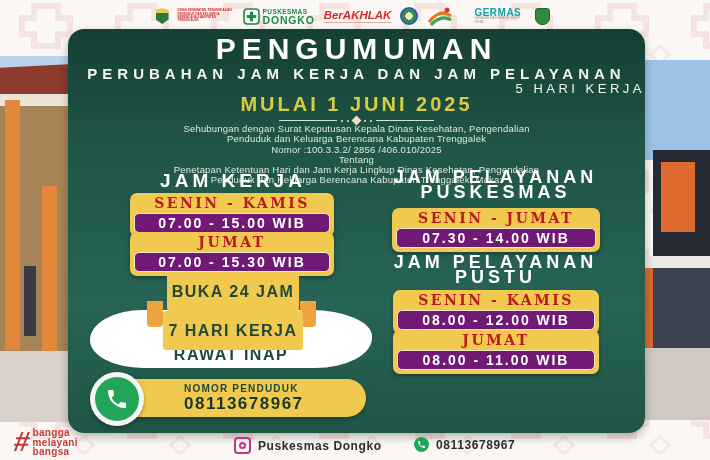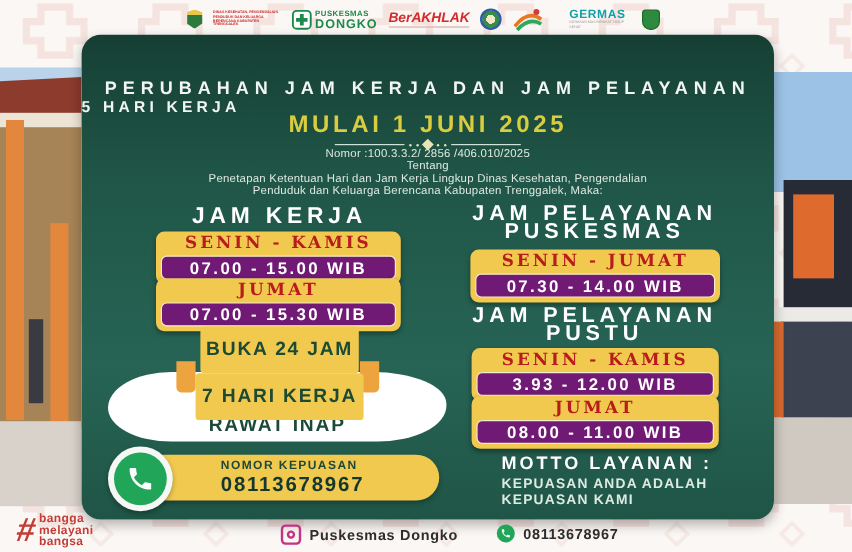--- a/index.html
+++ b/index.html
@@ -46,21 +46,21 @@
   .shield-last{width:15px;height:17px;background:#2d8a3e;border-radius:3px 3px 7px 7px;border:1.5px solid #1c6b2c;box-sizing:border-box;}
 
   
   .card{position:absolute;left:68px;top:29px;width:577px;height:404px;border-radius:16px;
         background:linear-gradient(180deg,#163f34 0%,#1f5546 28%,#276455 68%,#1f5546 100%);
         box-shadow:0 4px 10px rgba(0,0,0,.28);}
   .card *{position:absolute;box-sizing:border-box;}
 
   .title{left:0;top:3px;width:100%;text-align:center;color:#fff;font-size:30px;font-weight:800;letter-spacing:6px;}
   .subtitle{left:0;top:36px;width:100%;text-align:center;color:#f2f6f3;font-size:15px;font-weight:800;letter-spacing:5px;}
-  .subtitle2{left:0;top:52px;width:100%;text-align:left;color:#f2f6f3;font-size:13px;font-weight:700;letter-spacing:3.5px;}
+  .subtitle2{left:0;top:52px;width:100%;text-align:right;color:#f2f6f3;font-size:13px;font-weight:400;letter-spacing:3.5px;}
   .mulai{left:0;top:64px;width:100%;text-align:center;color:#d9cc3f;font-size:20px;font-weight:800;letter-spacing:3px;}
   .divider{left:0;top:88px;width:100%;display:flex;align-items:center;justify-content:center;gap:4px;}
   .divider span{position:static;}
   .dv-line{width:58px;height:1px;background:#cfe3d8;}
   .dv-dot{width:2px;height:2px;border-radius:50%;background:#e8e4b8;}
   .dv-diamond{width:7px;height:7px;background:#e8e4b8;transform:rotate(45deg);}
   .intro{left:20px;top:95px;width:537px;text-align:center;color:#dfe9e2;font-size:9.5px;line-height:10.3px;letter-spacing:.2px;}
   .intro div{position:static;}
 
   .h-left{left:25px;top:141px;width:280px;text-align:center;color:#fff;font-size:19px;font-weight:800;letter-spacing:4px;}
@@ -175,35 +175,38 @@
       </svg>
       <div style="position:static;">
         <div class="germas-text">GERMAS</div>
         <div class="germas-sub">GERAKAN MASYARAKAT HIDUP SEHAT</div>
       </div>
     </div>
     <div class="shield-last"></div>
   </div>
 
   <div class="card">
+    <div class="title">PENGUMUMAN</div>
     <div class="subtitle">PERUBAHAN JAM KERJA DAN JAM PELAYANAN</div>
     <div class="subtitle2">5 HARI KERJA</div>
     <div class="mulai">MULAI 1 JUNI 2025</div>
 
     <div class="divider">
       <span class="dv-line"></span>
       <span class="dv-dot"></span>
       <span class="dv-dot"></span>
       <span class="dv-diamond"></span>
       <span class="dv-dot"></span>
       <span class="dv-dot"></span>
       <span class="dv-line"></span>
     </div>
 
     <div class="intro">
+      <div>Sehubungan dengan Surat Keputusan Kepala Dinas Kesehatan, Pengendalian</div>
+      <div>Penduduk dan Keluarga Berencana Kabupaten Trenggalek</div>
       <div>Nomor :100.3.3.2/ 2856  /406.010/2025</div>
       <div>Tentang</div>
       <div>Penetapan Ketentuan Hari dan Jam Kerja Lingkup Dinas Kesehatan, Pengendalian</div>
       <div>Penduduk dan Keluarga Berencana Kabupaten Trenggalek, Maka:</div>
     </div>
 
     <div class="h-left">JAM KERJA</div>
 
     <div class="sched sc1">
       <div class="sched-days">SENIN - KAMIS</div>
@@ -223,21 +226,21 @@
 
     <div class="blob">
       <div>
         <div>UGD</div>
         <div>PERSALINAN</div>
         <div>RAWAT INAP</div>
       </div>
     </div>
 
     <div class="pill">
-      <div class="pill-label">NOMOR KEPUASAN</div>
+      <div class="pill-label">NOMOR PENDUDUK</div>
       <div class="pill-number">08113678967</div>
     </div>
     <div class="wa-circle">
       <div class="wa-inner">
         <svg width="24" height="24" viewBox="0 0 24 24">
           <path fill="#ffffff" d="M6.62 10.79c1.44 2.83 3.76 5.14 6.59 6.59l2.2-2.2c.27-.27.67-.36 1.02-.24 1.12.37 2.33.57 3.57.57.55 0 1 .45 1 1V20c0 .55-.45 1-1 1-9.39 0-17-7.61-17-17 0-.55.45-1 1-1h3.5c.55 0 1 .45 1 1 0 1.25.2 2.45.57 3.57.11.35.03.74-.25 1.02l-2.2 2.2z"></path>
         </svg>
       </div>
     </div>
 
@@ -249,32 +252,27 @@
       <div class="sched-days">SENIN - JUMAT</div>
       <div class="sched-time">07.30 - 14.00 WIB</div>
     </div>
 
     <div class="h-right2">
       <div>JAM PELAYANAN</div>
       <div>PUSTU</div>
     </div>
     <div class="sched sck">
       <div class="sched-days">SENIN - KAMIS</div>
-      <div class="sched-time">3.93 - 12.00 WIB</div>
+      <div class="sched-time">08.00 - 12.00 WIB</div>
     </div>
     <div class="sched scj">
       <div class="sched-days">JUMAT</div>
       <div class="sched-time">08.00 - 11.00 WIB</div>
     </div>
 
-    <div class="motto">
-      <div class="motto-h">MOTTO LAYANAN :</div>
-      <div class="motto-l">KEPUASAN ANDA ADALAH</div>
-      <div class="motto-l">KEPUASAN KAMI</div>
-    </div>
   </div>
 
   <div class="campaign">
     <span class="hash">#</span>
     <span class="campaign-text">
       <span>bangga</span><br>
       <span>melayani</span><br>
       <span>bangsa</span>
     </span>
   </div>

